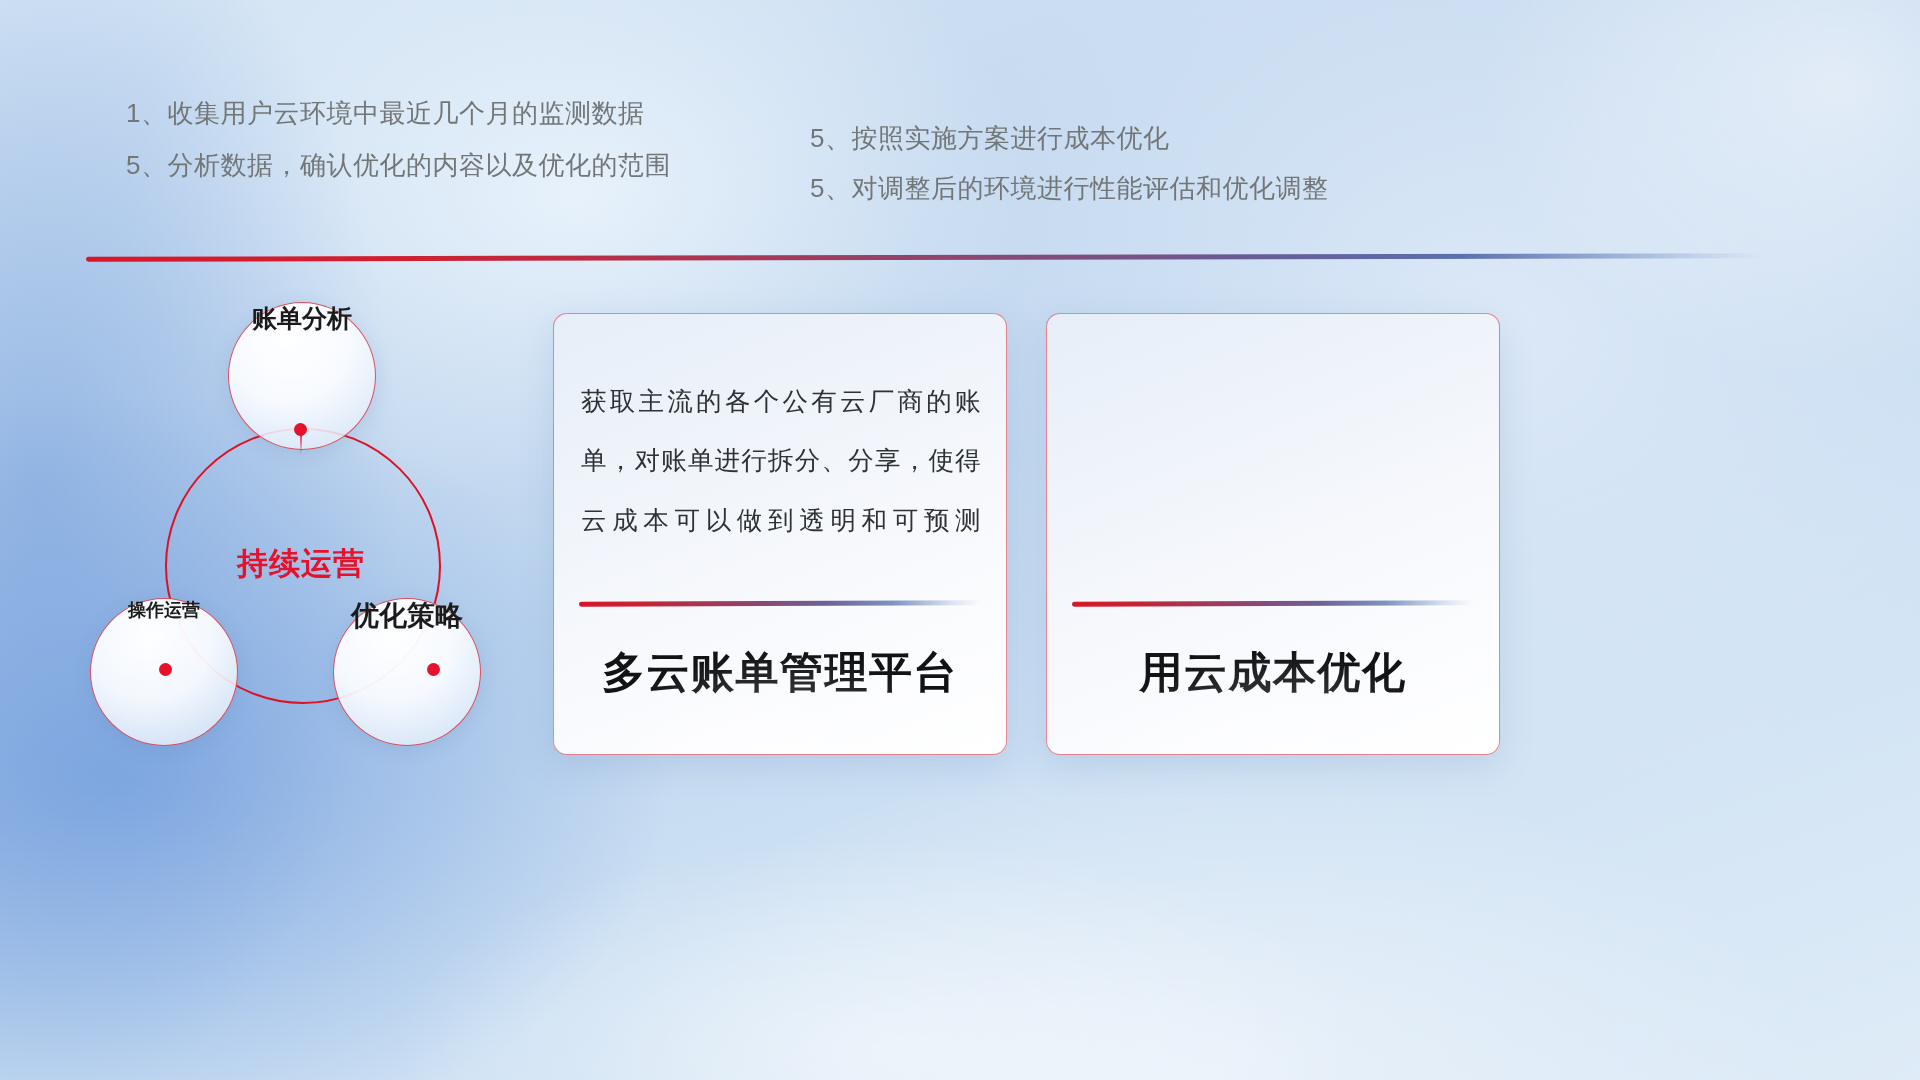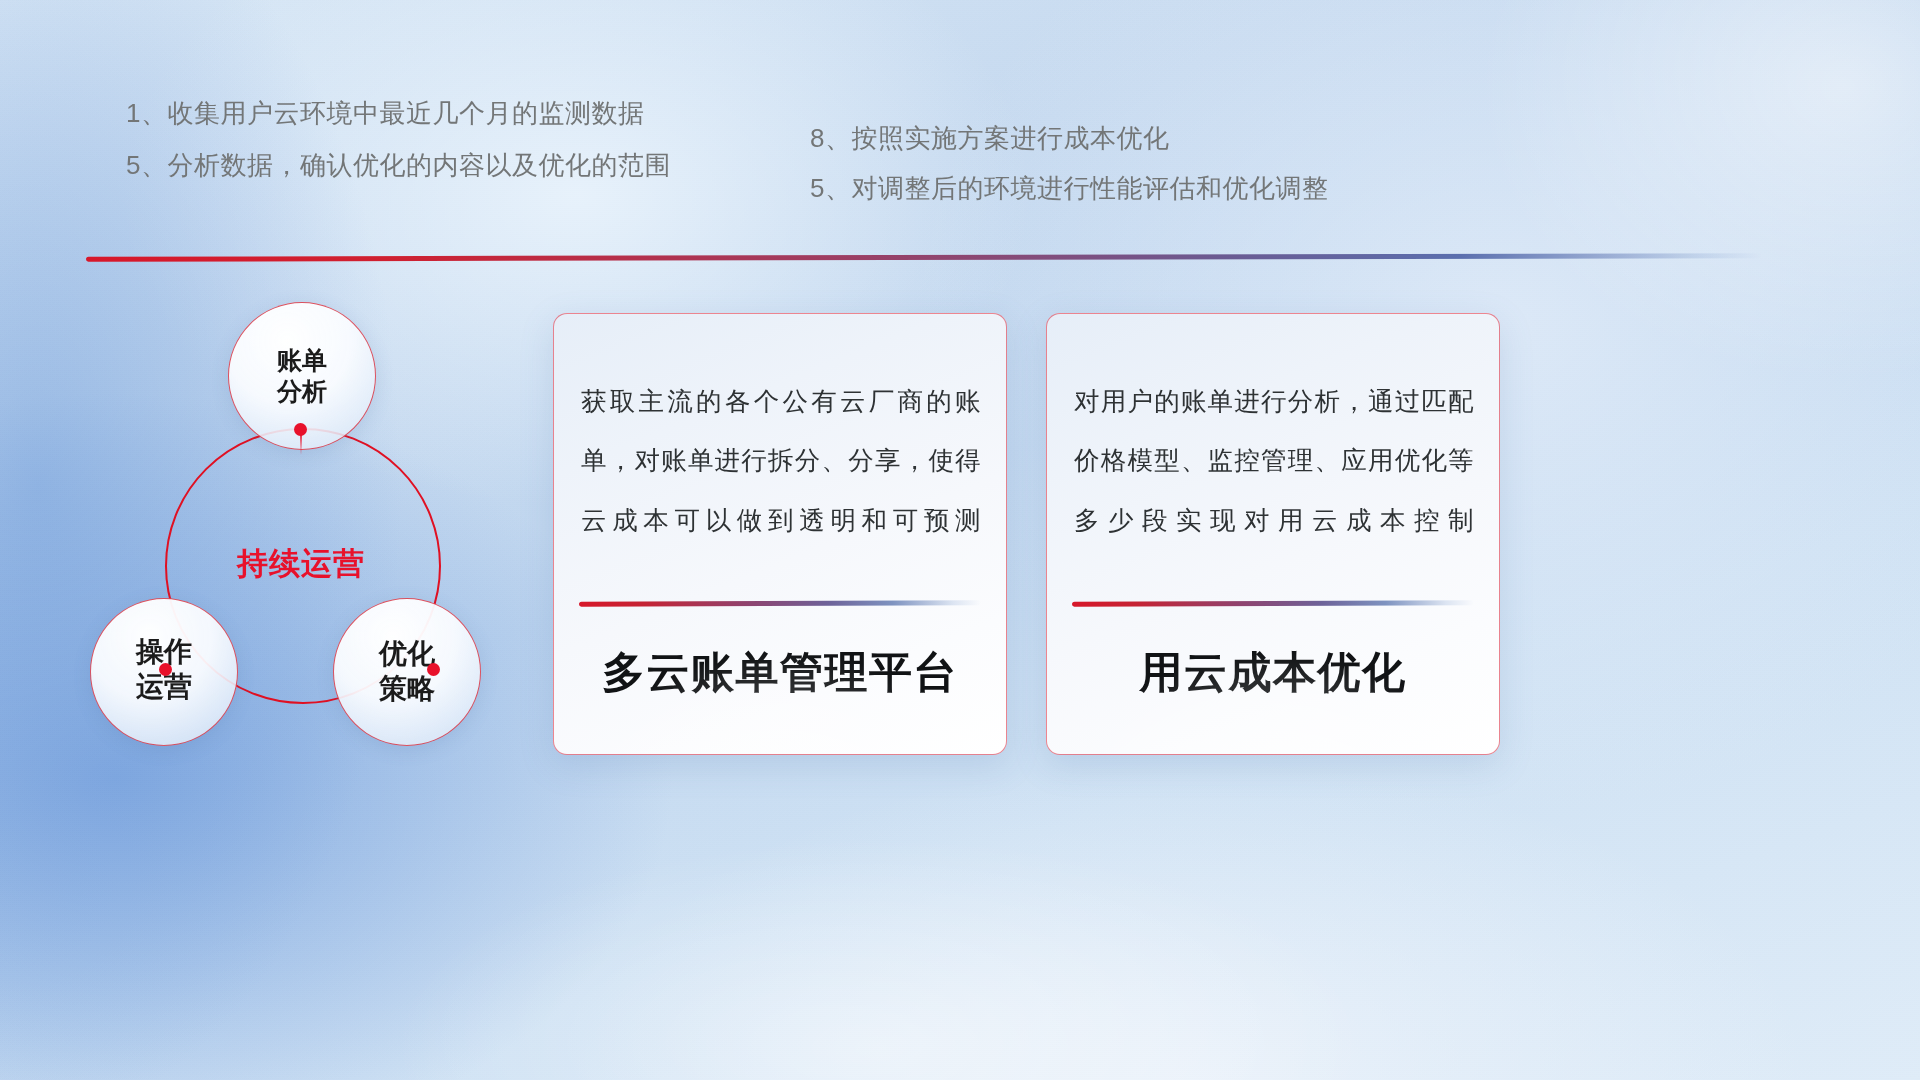--- a/index.html
+++ b/index.html
@@ -79,42 +79,41 @@
     position: absolute;
     left: 60px;
     top: 280px;
     width: 500px;
     height: 500px;
   }
   .bubble {
     position: absolute;
     border-radius: 50%;
     display: flex;
-    flex-direction: column;
+    flex-direction: row;
     justify-content: center;
     text-align: center;
     color: #1b1b1b;
     font-weight: 700;
     line-height: 1.24;
     border: 1.4px solid rgba(215,40,55,0.80);
     background:
       radial-gradient(circle at 40% 26%, rgba(255,255,255,0.99) 0%, rgba(250,252,255,0.94) 45%, rgba(228,238,250,0.86) 78%, rgba(214,229,246,0.80) 100%);
     box-shadow: 0 4px 18px rgba(80,120,170,0.16);
     z-index: 3;
   }
   #bubble-top {
     left: 168px; top: 22px;
     width: 146px; height: 146px;
     font-size: 25px;
   }
   #bubble-bl {
     left: 30px; top: 318px;
     width: 146px; height: 146px;
-    font-size: 28px;
-    font-family: Liberation Mono, monospace;
+    font-size: 18px;
   }
   #bubble-br {
     left: 273px; top: 318px;
     width: 146px; height: 146px;
     font-size: 28px;
   }
   #ring-main {
     position: absolute;
     left: 105px; top: 148px;
     width: 272px; height: 272px;
@@ -218,21 +217,21 @@
 <div id="bg-layer"></div>
 <div id="bg-sheen"></div>
 <div id="bg-grain"></div>
 
 <div class="list-col" id="list-left">
   <div class="list-item">1、收集用户云环境中最近几个月的监测数据</div>
   <div class="list-item">5、分析数据，确认优化的内容以及优化的范围</div>
 </div>
 
 <div class="list-col" id="list-right">
-  <div class="list-item">8、按照实施方案进行成本优化</div>
+  <div class="list-item">5、按照实施方案进行成本优化</div>
   <div class="list-item">5、对调整后的环境进行性能评估和优化调整</div>
 </div>
 
 <div id="top-rule"></div>
 
 <div id="venn">
   <div id="ring-main"></div>
   <div id="ring-label">
     <span>持续</span>
     <span>运营</span>
@@ -260,17 +259,16 @@
 </div>
 
 <div class="card" id="card-left">
   <div class="card-body">获取主流的各个公有云厂商的账单，对账单进行拆分、分享，使得云成本可以做到透明和可预测</div>
   <div class="card-divider"></div>
   <div class="card-title">多云账单管理平台</div>
   <div class="card-glow"></div>
 </div>
 
 <div class="card" id="card-right">
-  <div class="card-body">对用户的账单进行分析，通过匹配价格模型、监控管理、应用优化等多少段实现对用云成本控制</div>
   <div class="card-divider"></div>
   <div class="card-title">用云成本优化</div>
   <div class="card-glow"></div>
 </div>
 
 </body></html>

